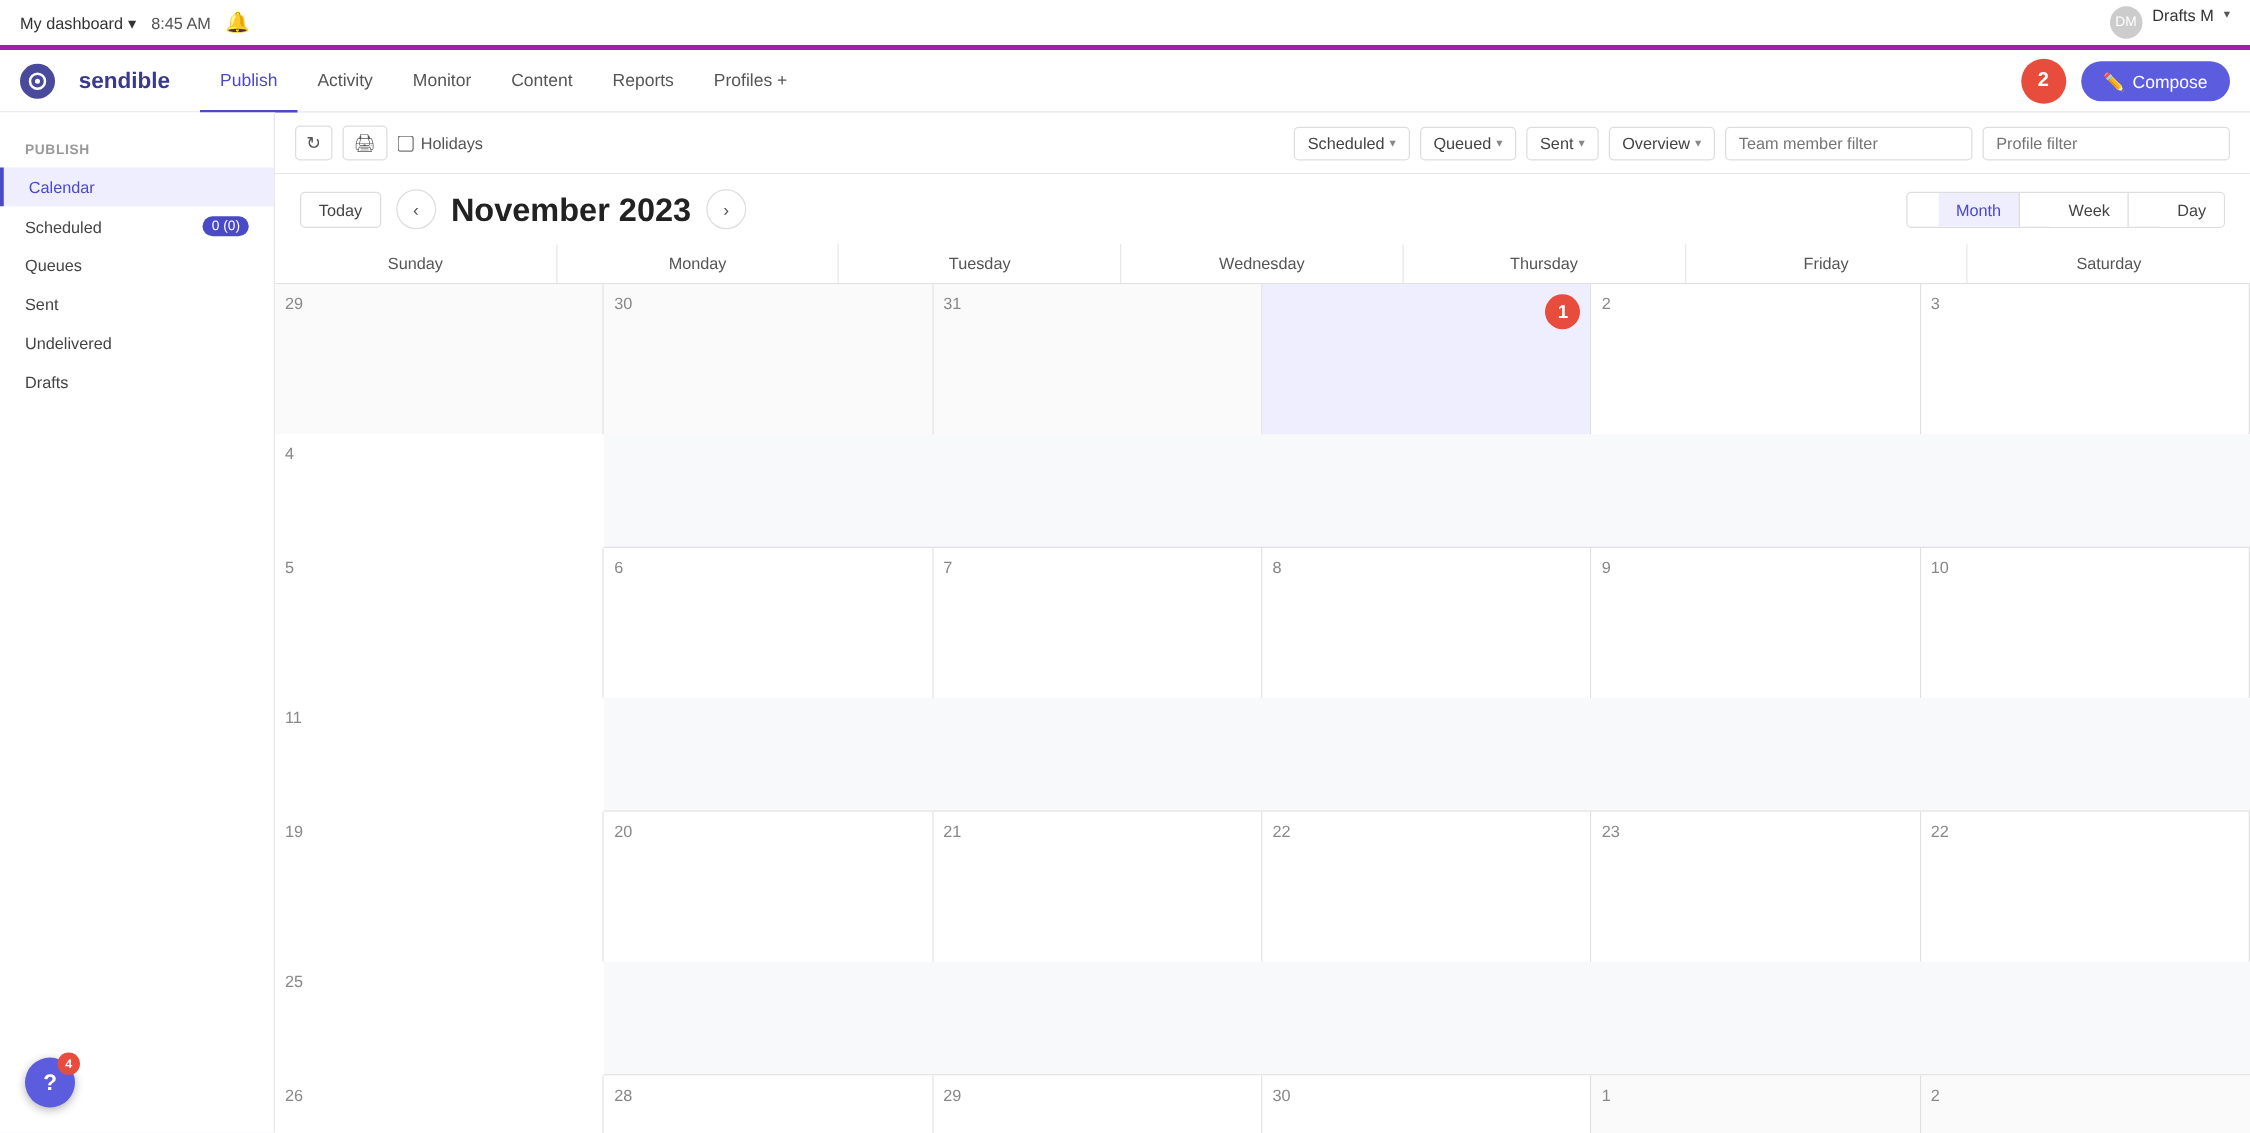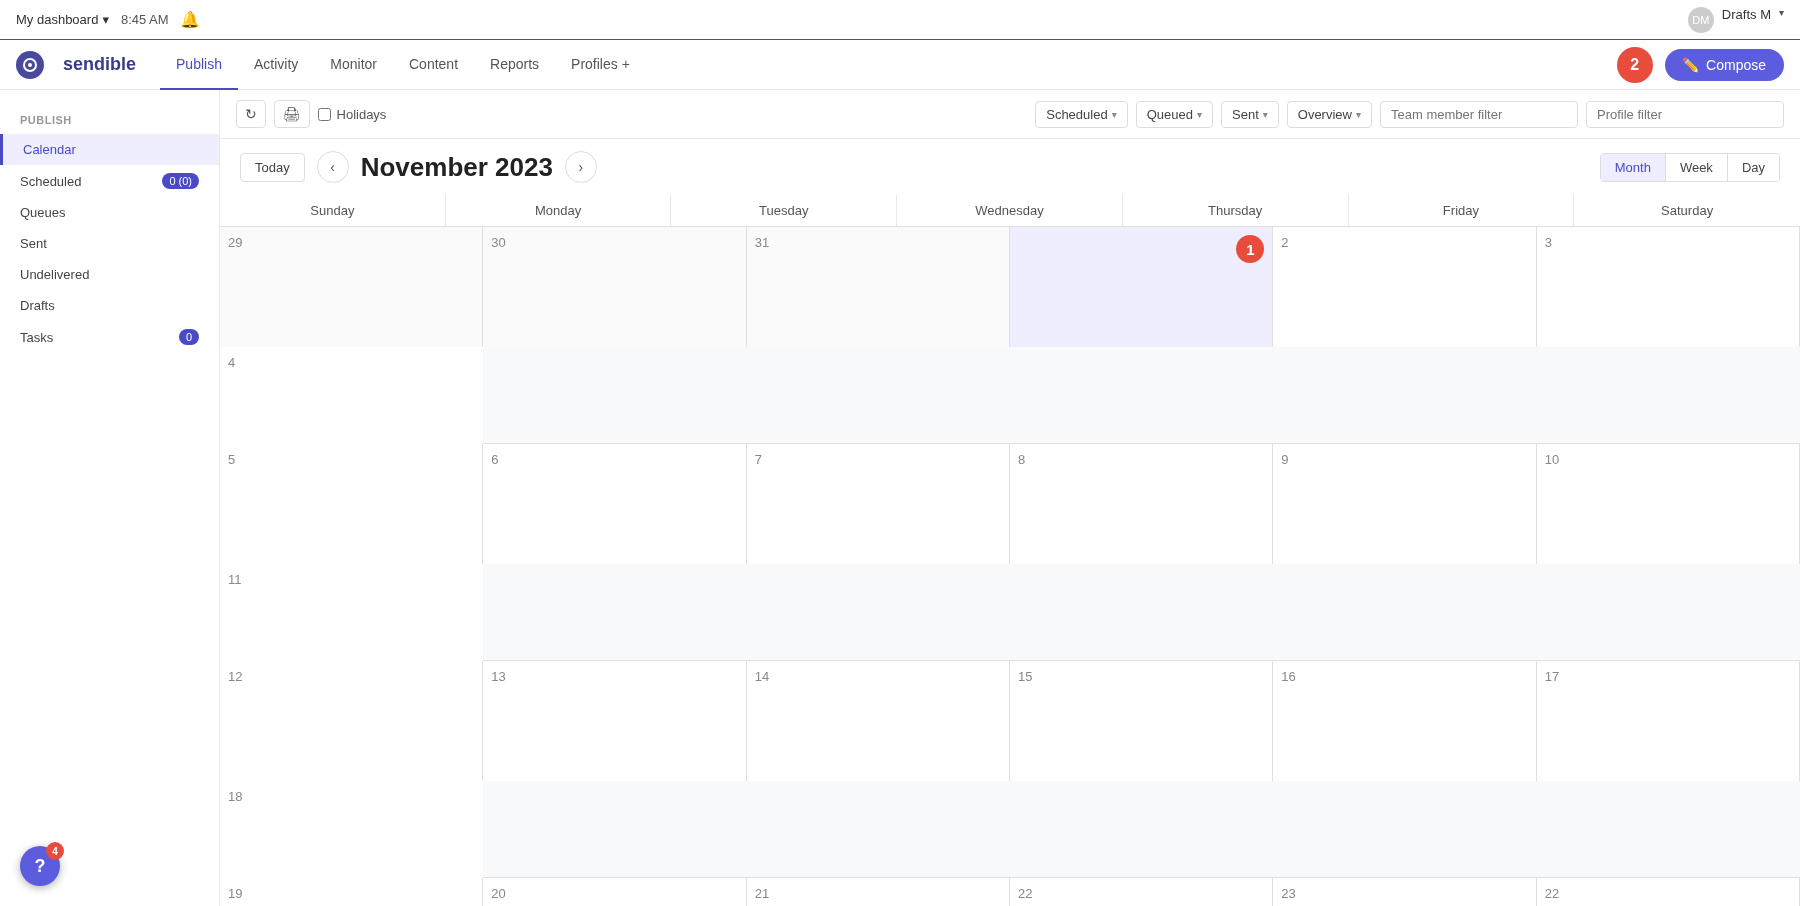--- a/index.html
+++ b/index.html
@@ -2,21 +2,21 @@
 <html><head>
   <meta charset="utf-8">
   <style>
     * { box-sizing: border-box; margin: 0; padding: 0; }
     body { font-family: -apple-system, BlinkMacSystemFont, 'Segoe UI', sans-serif; background: #f8f9fb; color: #333; font-size: 13px; }
 
     
     .top-bar {
       display: flex; align-items: center; justify-content: space-between;
       background: #fff; height: 40px; padding: 0 16px;
-      border-bottom: 1px solid #a21caf;
+      border-bottom: 4px solid #a21caf;
       gap: 40px;
     }
     .top-bar-left { display: flex; align-items: center; gap: 12px; }
     .dashboard-btn { display: flex; align-items: center; gap: 4px; font-size: 13px; color: #333; background: none; border: none; cursor: pointer; }
     .top-bar-time { font-size: 13px; color: #555; }
     .bell-icon { font-size: 16px; color: #555; cursor: pointer; }
     .top-bar-right { display: flex; gap: 8px; }
     .avatar-top { width: 26px; height: 26px; border-radius: 50%; background: #ccc; display: flex; align-items: center; justify-content: center; font-size: 11px; color: #fff; }
     .user-name { font-size: 13px; color: #333; }
     .chevron-down { font-size: 10px; color: #555; }
@@ -102,21 +102,21 @@
     }
     .nav-arrow {
       width: 32px; height: 32px; border-radius: 50%; border: 1px solid #ddd;
       background: #fff; display: flex; align-items: center; justify-content: center;
       cursor: pointer; font-size: 14px; color: #555;
     }
     .cal-title { font-size: 26px; font-weight: 600; color: #222; }
     .view-switcher { display: flex; border: 1px solid #ddd; border-radius: 4px; overflow: hidden; }
     .view-btn {
       padding: 6px 14px; background: #fff; border: none; cursor: pointer;
-      font-size: 13px; color: #444; border-right: 1px solid #ddd;
+      font-size: 13px; color: #444; border-right: 1px solid #ddd; margin-left: 25px;
     }
     .view-btn:last-child { border-right: none; }
     .view-btn.active { background: #eeeeff; color: #4a4ac8; font-weight: 500; }
 
     
     .cal-grid { flex: 1; display: flex; flex-direction: column; background: #f8f9fb; }
     .cal-days-header {
       display: grid; grid-template-columns: repeat(7, 1fr);
       background: #fff; border-bottom: 1px solid #e0e0e0;
     }
@@ -224,24 +224,20 @@
     </div>
     <div class="sidebar-item">
       <span>Sent</span>
     </div>
     <div class="sidebar-item">
       <span>Undelivered</span>
     </div>
     <div class="sidebar-item">
       <span>Drafts</span>
     </div>
-    <div class="sidebar-item">
-      <span>Tasks</span>
-      <span class="sidebar-badge-zero">0</span>
-    </div>
   </div>
 
   <div class="main">
 
     <div class="toolbar">
       <button class="toolbar-btn">
         <span>↻</span>
       </button>
       <button class="toolbar-btn">
         <span>🖨</span>
@@ -326,29 +322,20 @@
         <div class="cal-week">
           <div class="cal-cell"><span class="cal-date">5</span></div>
           <div class="cal-cell"><span class="cal-date">6</span></div>
           <div class="cal-cell"><span class="cal-date">7</span></div>
           <div class="cal-cell"><span class="cal-date">8</span></div>
           <div class="cal-cell"><span class="cal-date">9</span></div>
           <div class="cal-cell"><span class="cal-date">10</span></div>
           <div class="cal-cell"><span class="cal-date">11</span></div>
         </div>
 
-        <div class="cal-week">
-          <div class="cal-cell"><span class="cal-date">12</span></div>
-          <div class="cal-cell"><span class="cal-date">13</span></div>
-          <div class="cal-cell"><span class="cal-date">14</span></div>
-          <div class="cal-cell"><span class="cal-date">15</span></div>
-          <div class="cal-cell"><span class="cal-date">16</span></div>
-          <div class="cal-cell"><span class="cal-date">17</span></div>
-          <div class="cal-cell"><span class="cal-date">18</span></div>
-        </div>
 
         <div class="cal-week">
           <div class="cal-cell"><span class="cal-date">19</span></div>
           <div class="cal-cell"><span class="cal-date">20</span></div>
           <div class="cal-cell"><span class="cal-date">21</span></div>
           <div class="cal-cell"><span class="cal-date">22</span></div>
           <div class="cal-cell"><span class="cal-date">23</span></div>
           <div class="cal-cell"><span class="cal-date">22</span></div>
           <div class="cal-cell"><span class="cal-date">25</span></div>
         </div>

